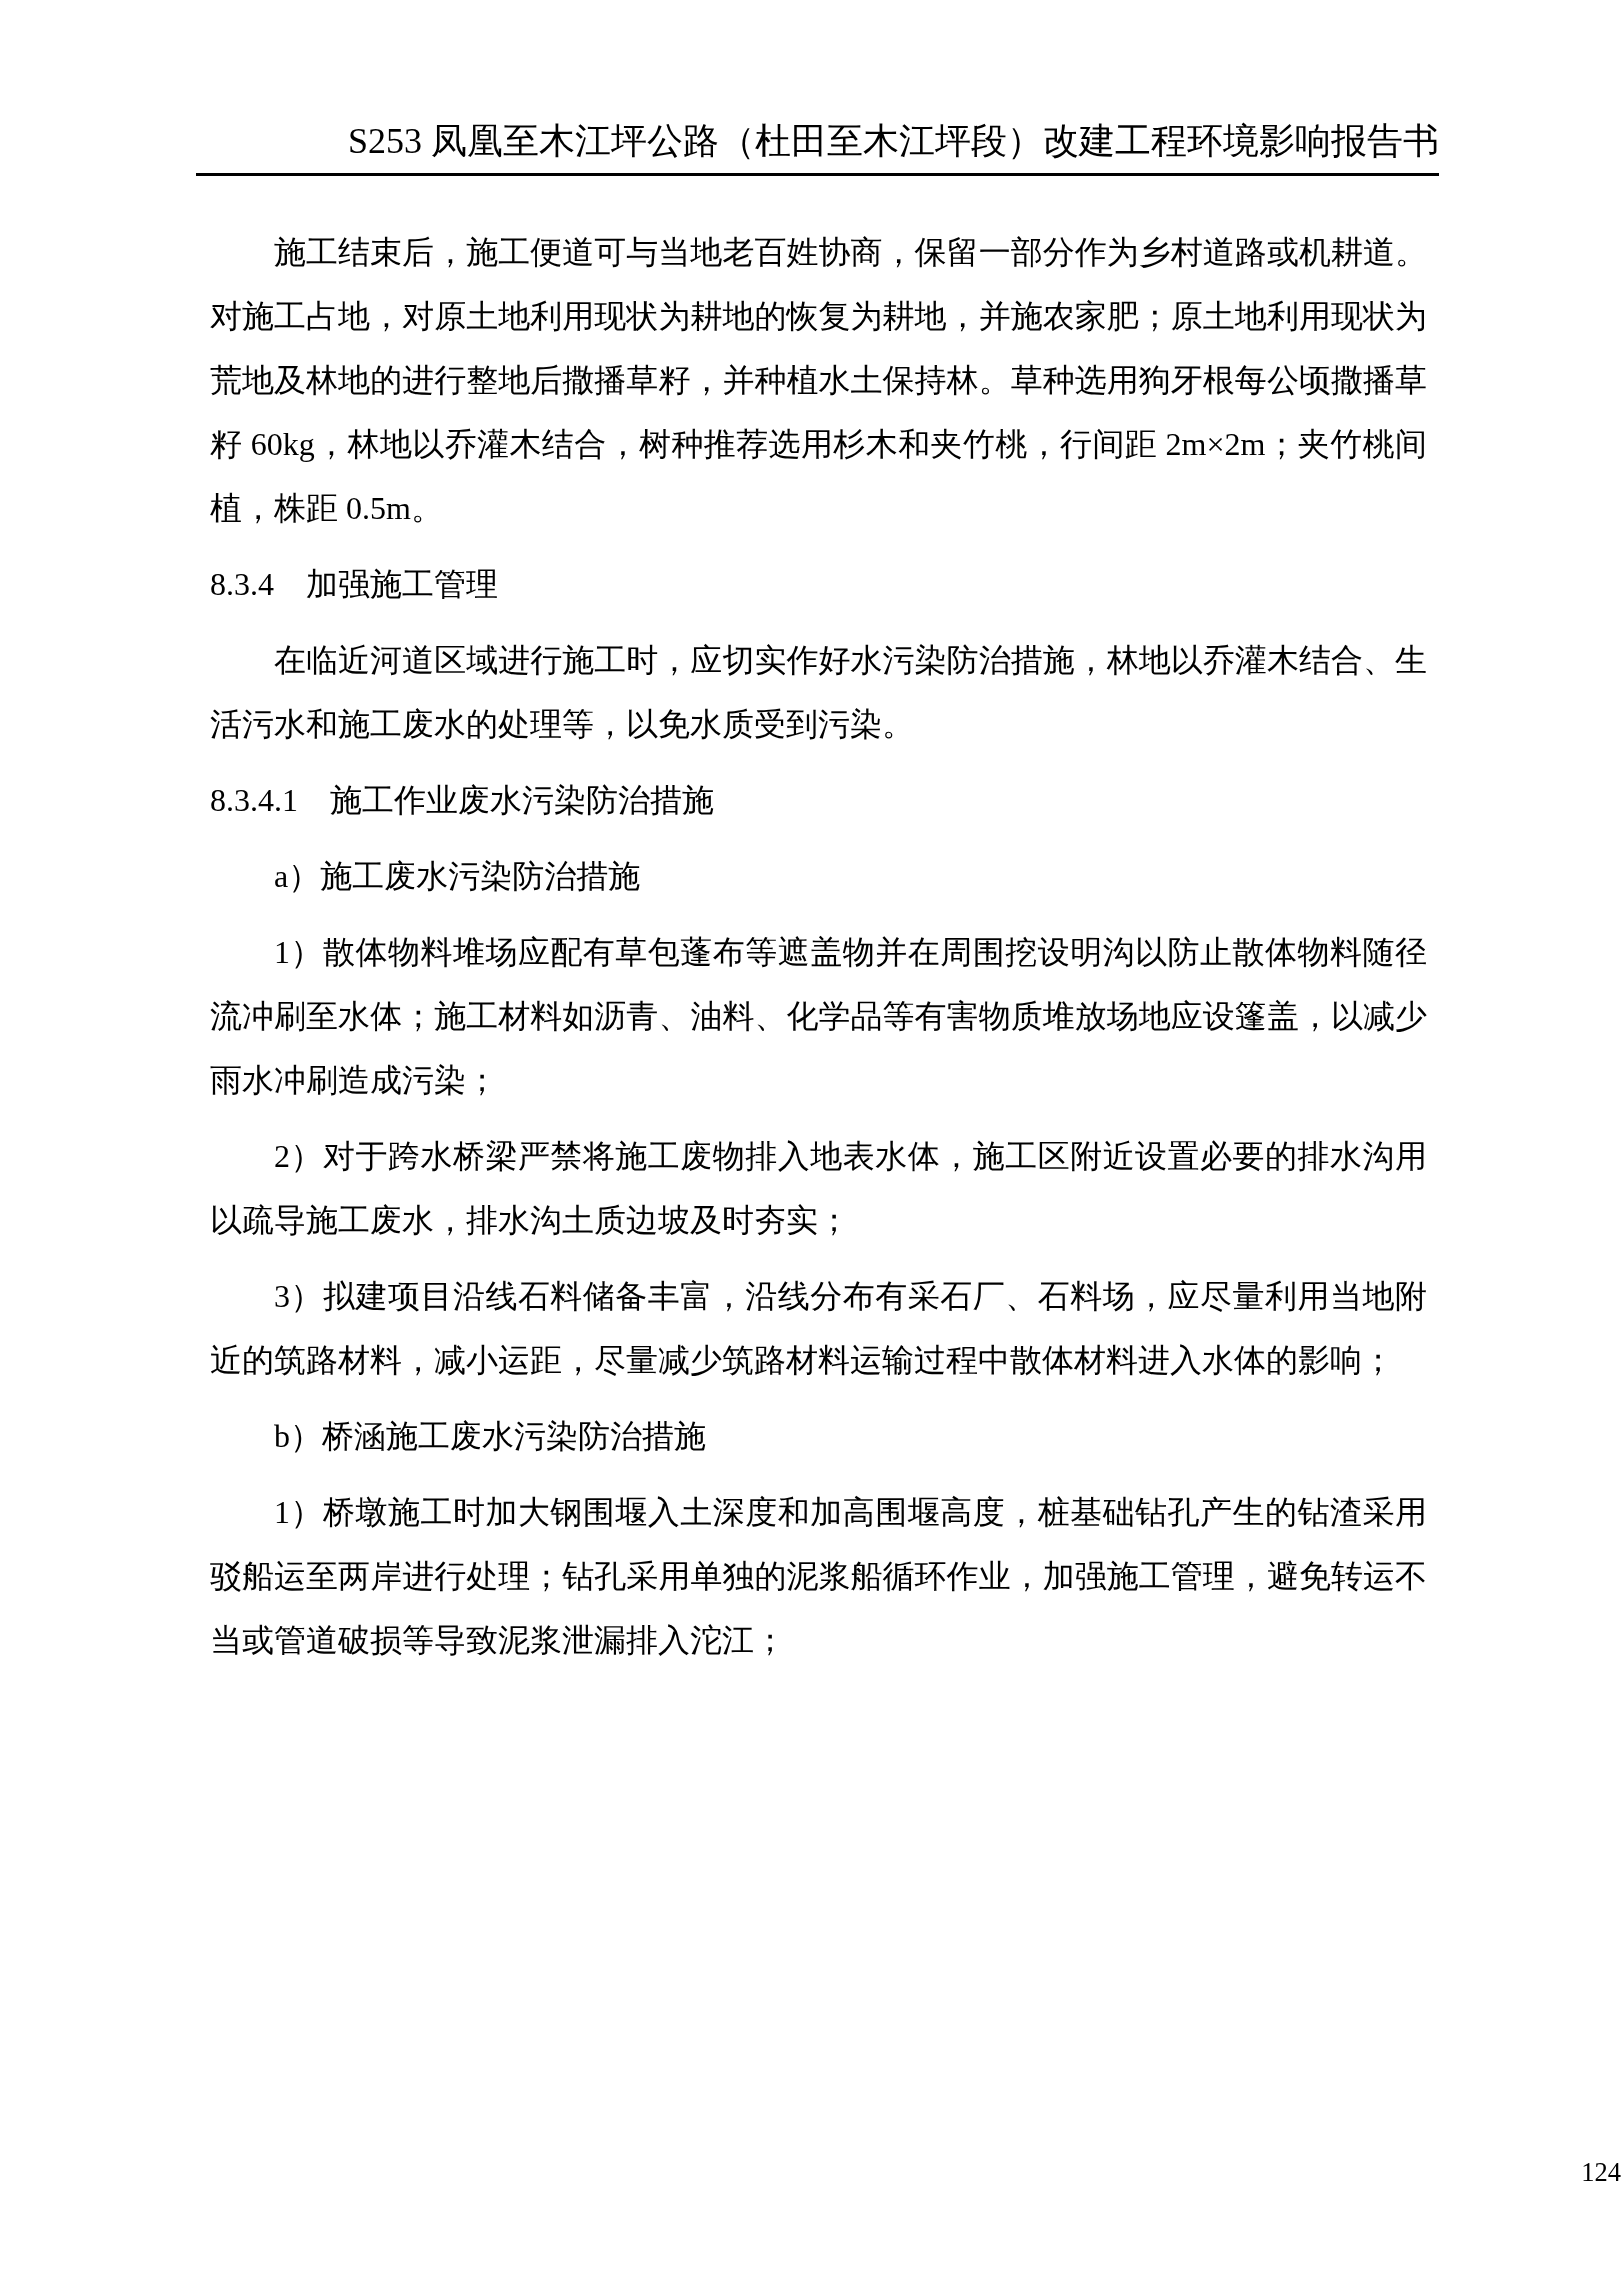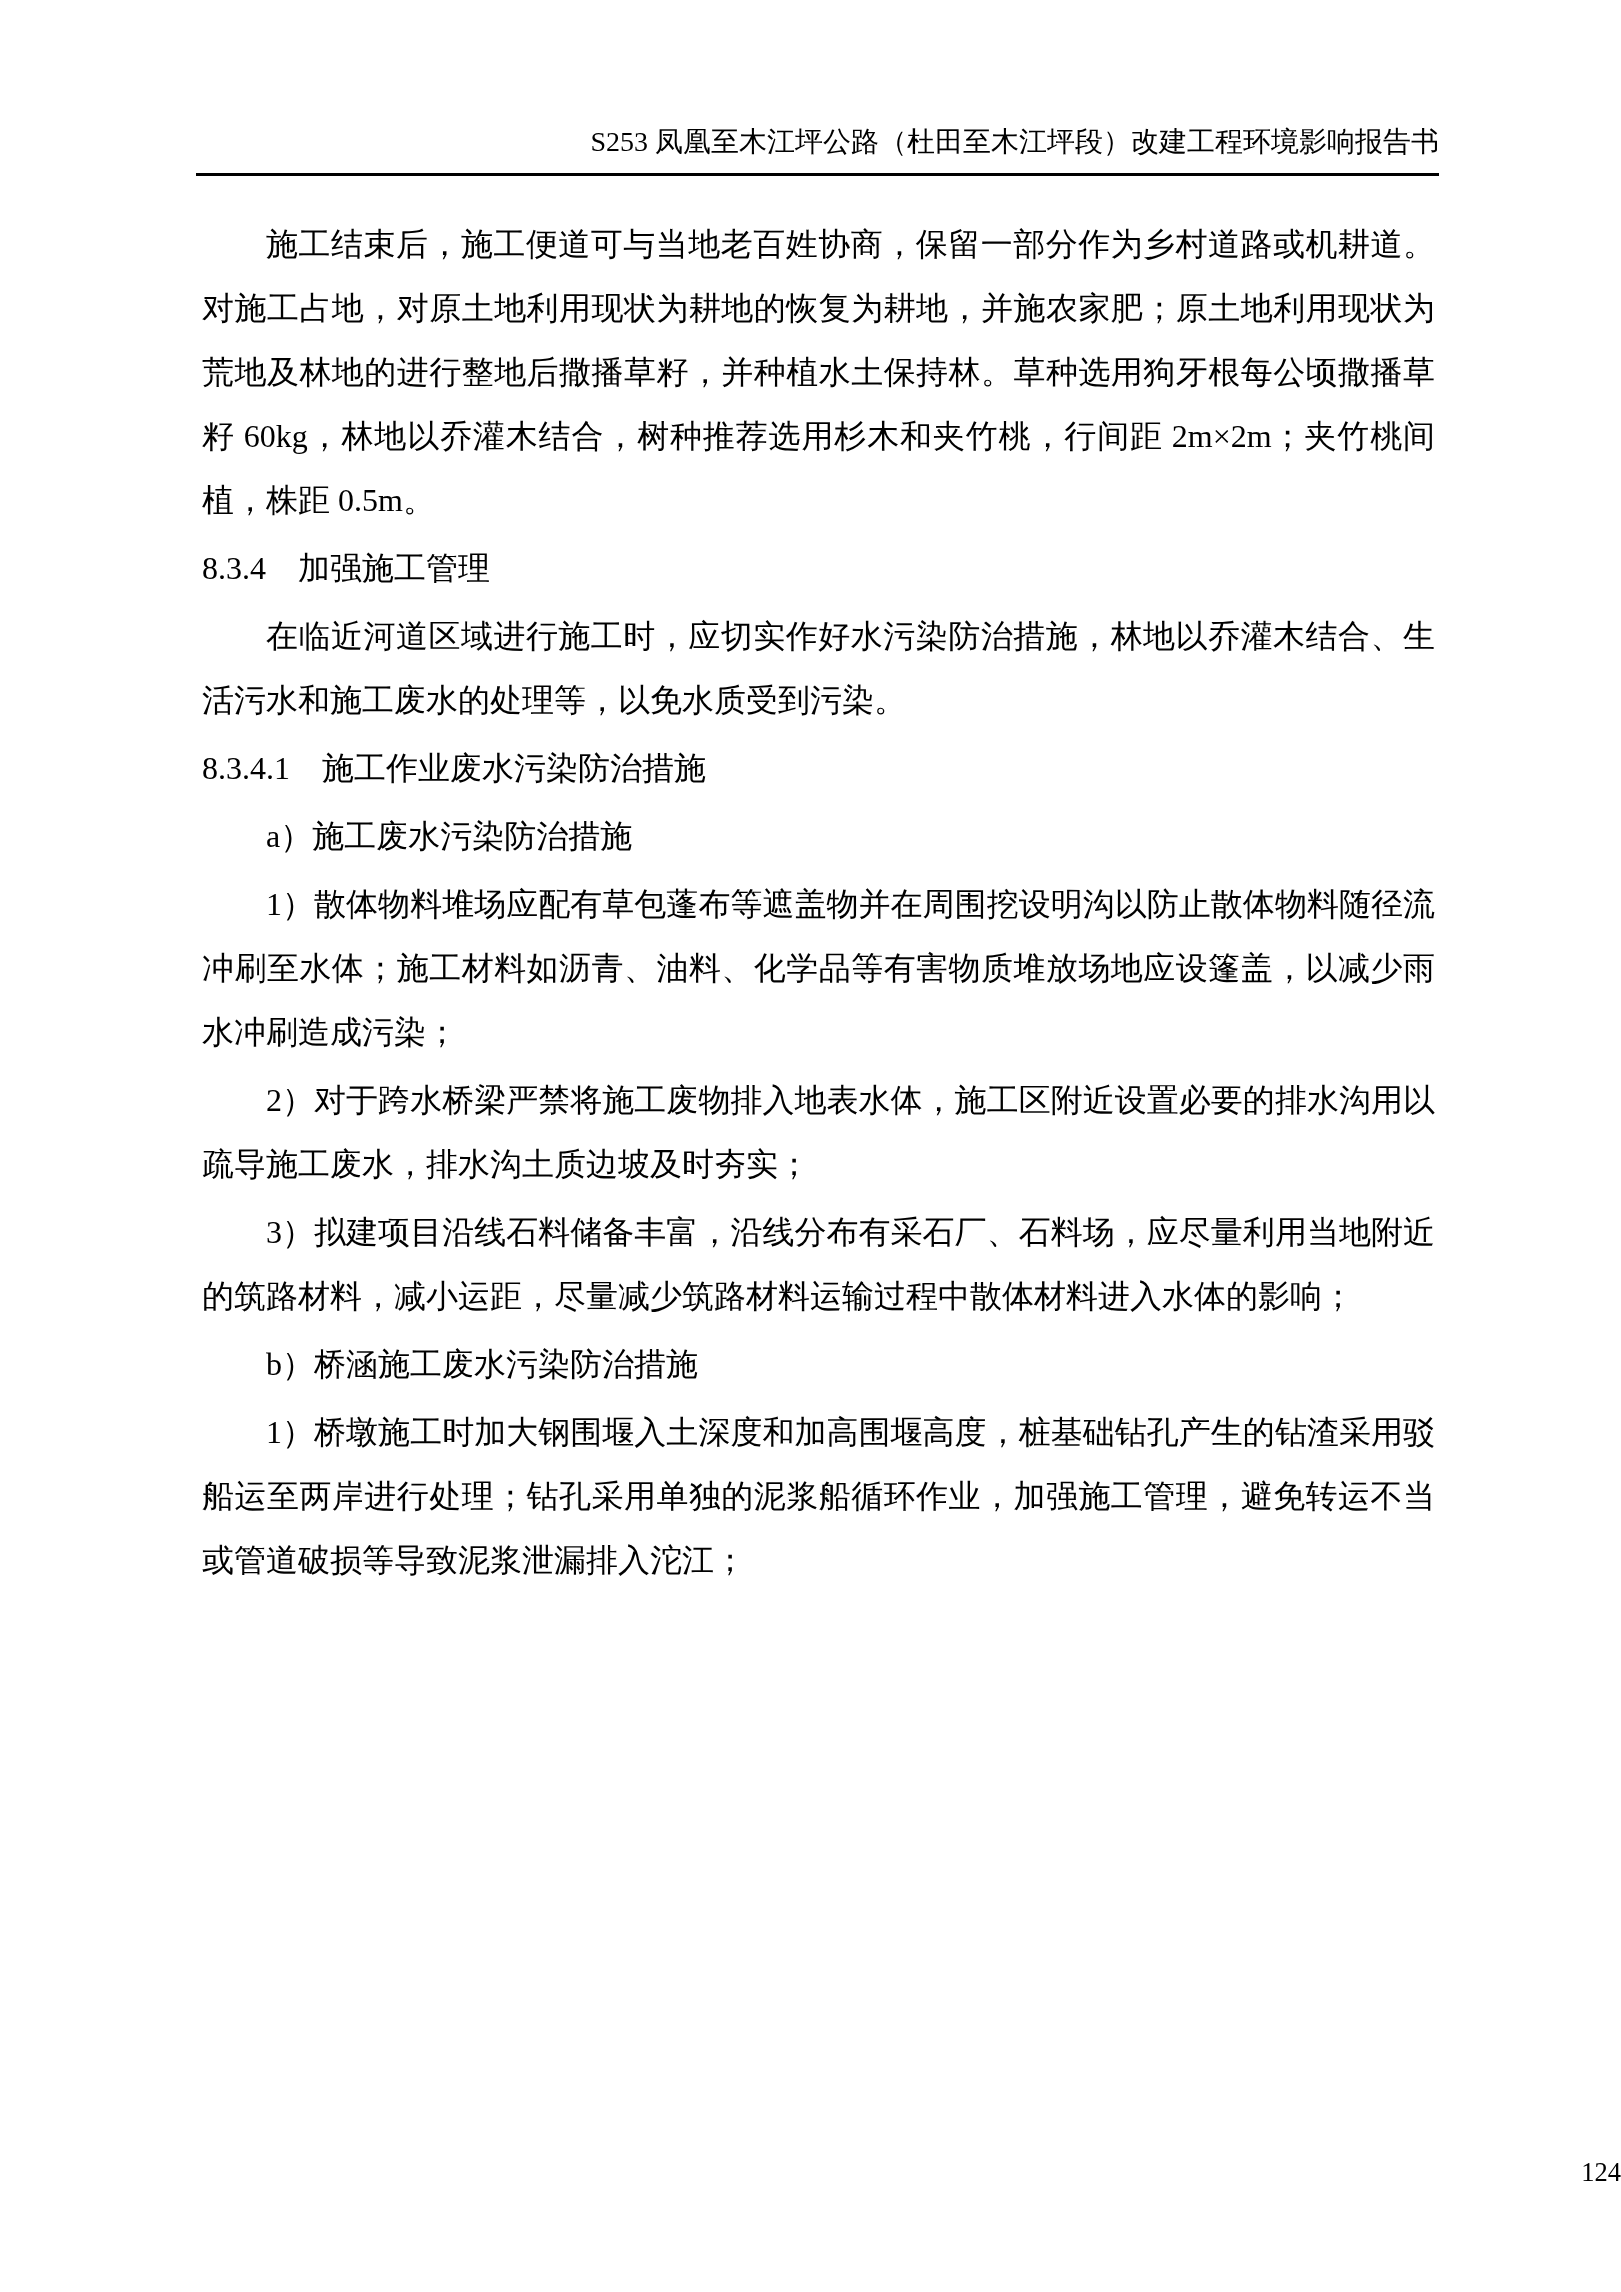--- a/index.html
+++ b/index.html
@@ -17,32 +17,32 @@
     position: absolute;
     top: 123px;
     left: 196px;
     width: 1243px;
     border-bottom: 3.9px solid #000000;
     padding-bottom: 12.7px;
   }
   .header-title {
     display: block;
     text-align: right;
-    font-size: 28px;
+    font-size: 36px;
     line-height: 37px;
     white-space: nowrap;
   }
   .content {
     position: absolute;
     top: 208px;
     left: 198px;
     width: 1241px;
   }
   .content p {
-    margin: 4px;
+    margin: 12px;
     font-size: 32px;
     line-height: 64px;
     text-align: justify;
     text-justify: inter-character;
     text-align-last: left;
   }
   .para { text-indent: 2em; }
   .heading { text-indent: 0; }
   .footer {
     position: absolute;

